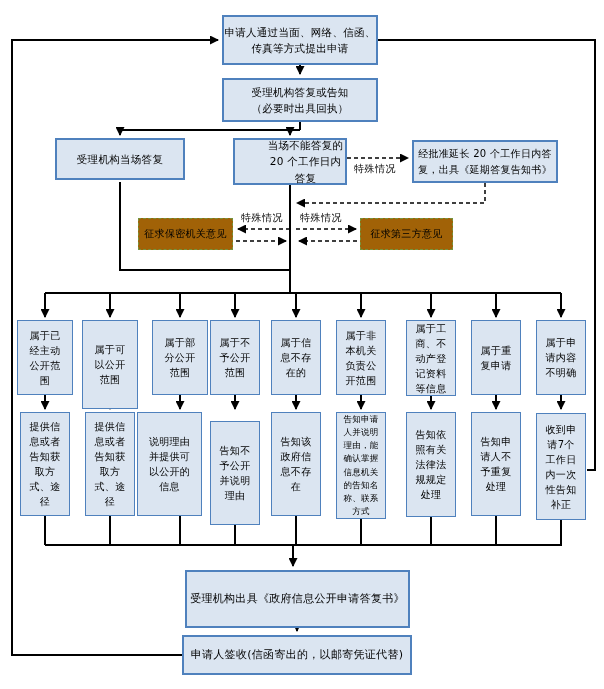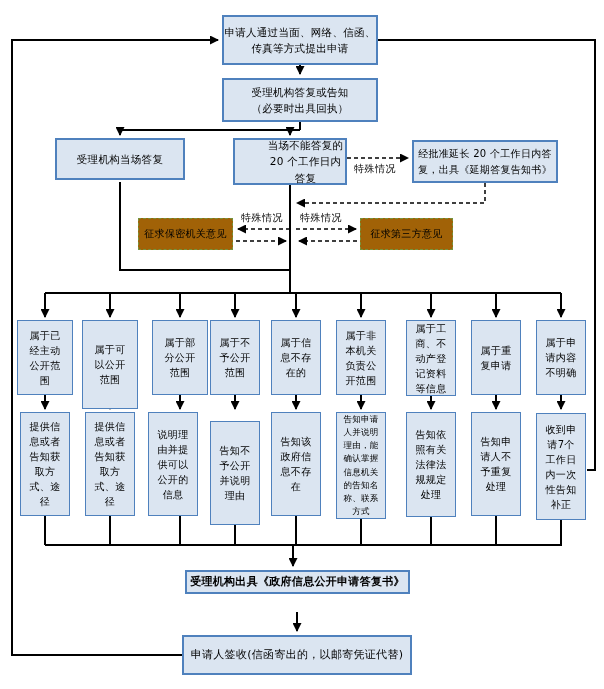--- a/index.html
+++ b/index.html
@@ -116,24 +116,24 @@
   <div class="n sm" style="left:152px;top:320px;width:56px;height:75px;">属于部分公开范围</div>
   <div class="n sm" style="left:210px;top:320px;width:50px;height:75px;">属于不予公开范围</div>
   <div class="n sm" style="left:271px;top:320px;width:50px;height:75px;">属于信息不存在的</div>
   <div class="n sm" style="left:336px;top:320px;width:50px;height:75px;">属于非本机关负责公开范围</div>
   <div class="n sm" style="left:406px;top:320px;width:50px;height:76px;">属于工商、不动产登记资料等信息</div>
   <div class="n sm" style="left:471px;top:320px;width:50px;height:75px;">属于重复申请</div>
   <div class="n sm" style="left:536px;top:320px;width:50px;height:75px;">属于申请内容不明确</div>
 
   <div class="n sm" style="left:20px;top:412px;width:50px;height:104px;">提供信息或者告知获取方式、途径</div>
   <div class="n sm" style="left:85px;top:412px;width:50px;height:104px;">提供信息或者告知获取方式、途径</div>
-  <div class="n sm" style="left:148px;top:412px;width:50px;height:104px;">说明理由并提供可以公开的信息</div>
+  <div class="n sm" style="left:137px;top:412px;width:65px;height:104px;">说明理由并提供可以公开的信息</div>
   <div class="n sm" style="left:210px;top:412px;width:50px;height:104px;margin-top:9px;">告知不予公开并说明理由</div>
   <div class="n sm" style="left:271px;top:412px;width:50px;height:104px;">告知该政府信息不存在</div>
   <div class="n sm xs" style="left:336px;top:412px;width:50px;height:107px;">告知申请人并说明理由，能确认掌握信息机关的告知名称、联系方式</div>
   <div class="n sm" style="left:406px;top:412px;width:50px;height:105px;">告知依照有关法律法规规定处理</div>
   <div class="n sm" style="left:471px;top:412px;width:50px;height:104px;">告知申请人不予重复处理</div>
   <div class="n sm" style="left:536px;top:413px;width:50px;height:107px;">收到申请7个工作日内一次性告知补正</div>
 
-  <div class="n" style="left:185px;top:570px;width:225px;height:24px;font-size:11px;font-weight:bold;">受理机构出具《政府信息公开申请答复书》</div>
+  <div class="n" style="left:185px;top:570px;width:225px;height:58px;font-size:11px;">受理机构出具《政府信息公开申请答复书》</div>
   <div class="n" style="left:182px;top:635px;width:230px;height:40px;font-size:11px;">申请人签收(信函寄出的，以邮寄凭证代替)</div>
 
 </div>
 
 </body></html>

